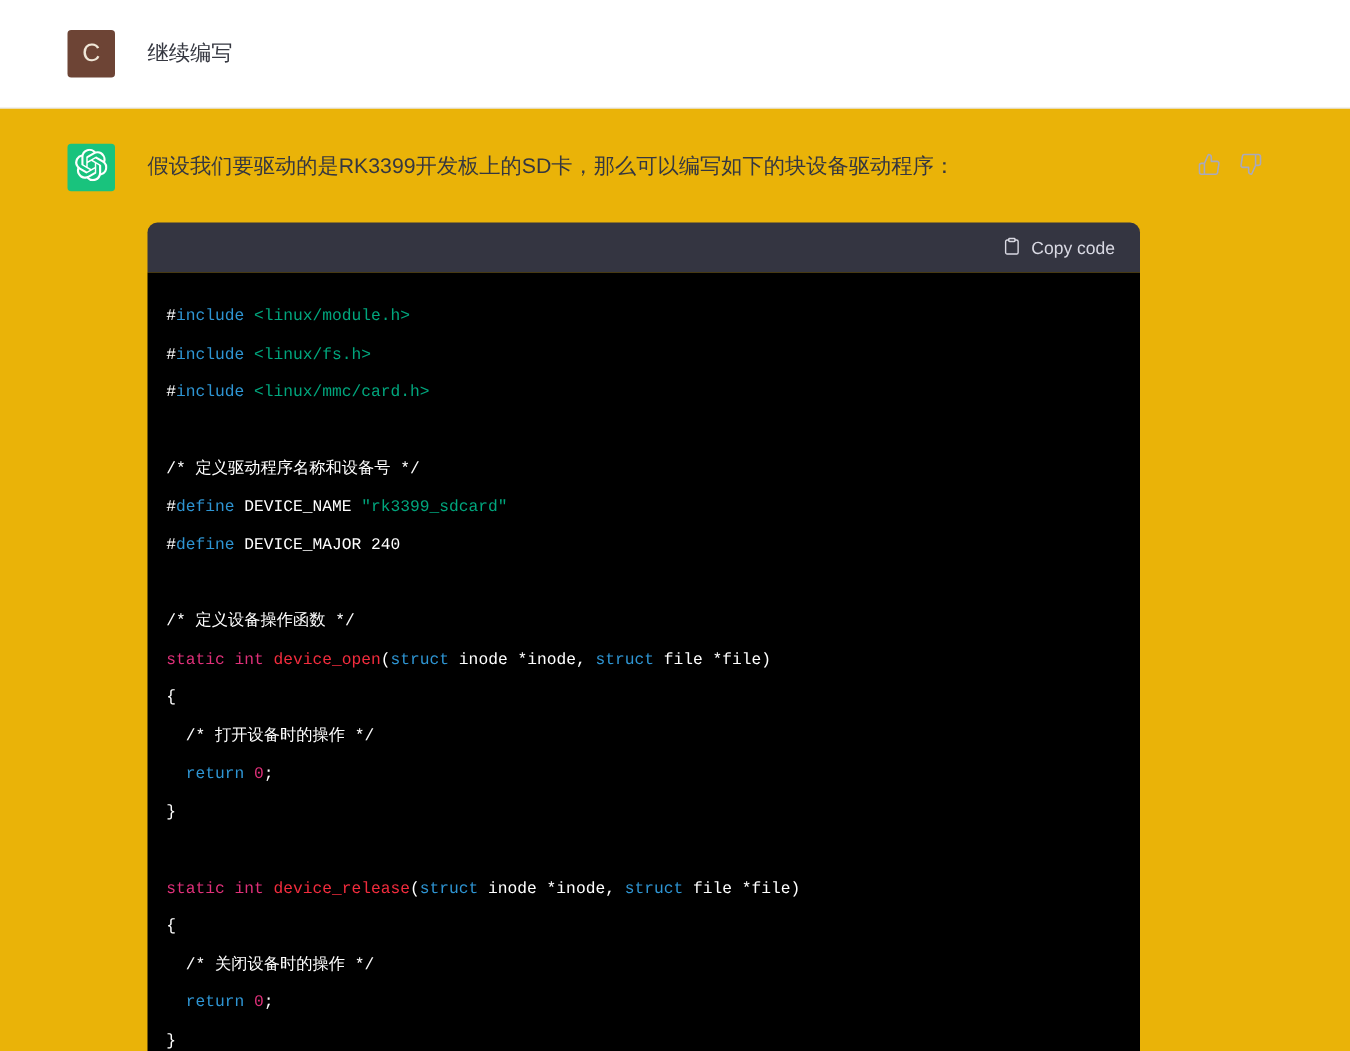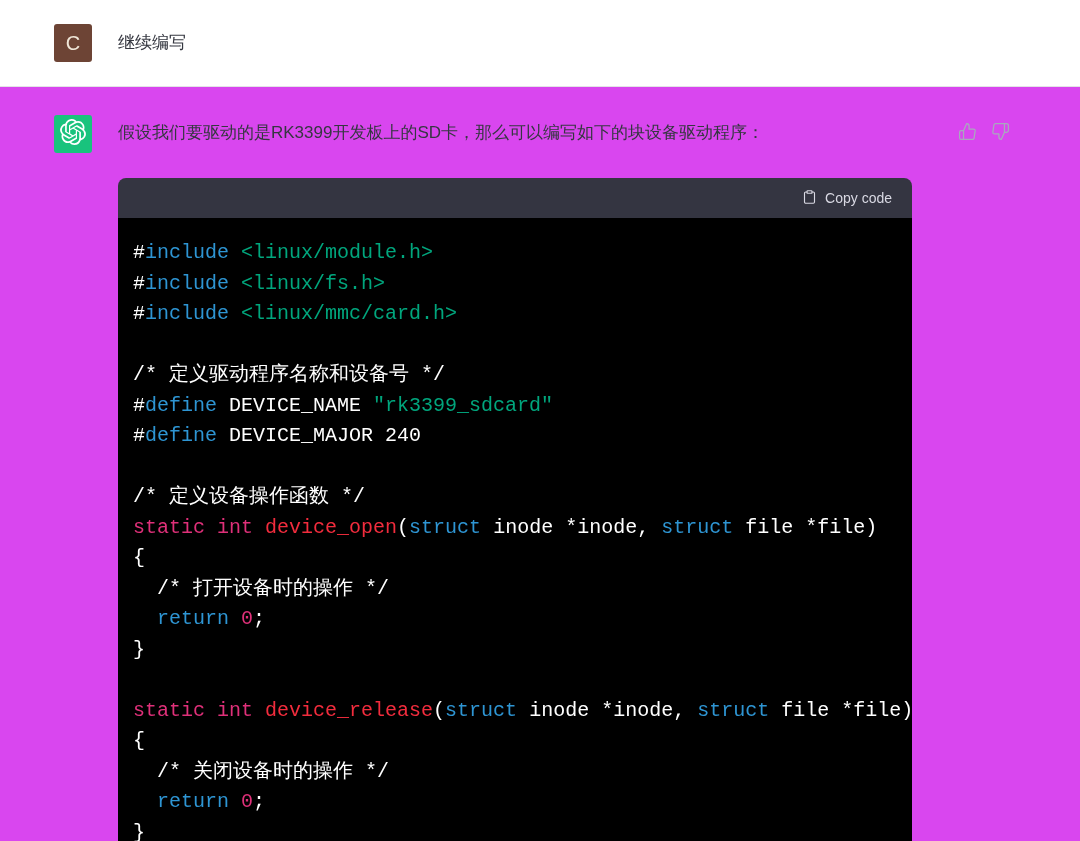--- a/index.html
+++ b/index.html
@@ -25,21 +25,21 @@
   }
   .user-avatar {
     color: #f0e7d8;
     font-size: 20px;
     font-weight: 400;
   }
   .bot-avatar svg { width: 26px; height: 26px; }
 
   
   .assistant-row {
-    background: #d946ef;
+    background: #eab308;
     min-height: 754px;
     display: flex;
     align-items: flex-start;
     padding: 28px 0 0 54px;
   }
   .content { margin-left: 26px; width: 892px; }
 
   .para-row {
     display: flex;
     align-items: flex-start;
@@ -83,21 +83,21 @@
     font-size: 14px;
     font-family: "Liberation Sans", "DejaVu Sans", sans-serif;
   }
   .copy-btn svg { width: 15px; height: 16px; }
   .code-body {
     background: #000000;
     height: 623px;
     overflow: hidden;
     padding: 20px 15px 0 15px;
     font-family: "Liberation Mono", "DejaVu Sans Mono", monospace;
-    font-size: 20px;
+    font-size: 13px;
     color: #ffffff;
   }
   .code-line {
     white-space: pre;
     line-height: 30.5px;
     height: 30.5px;
   }
 </style>
 </head>
 <body>

